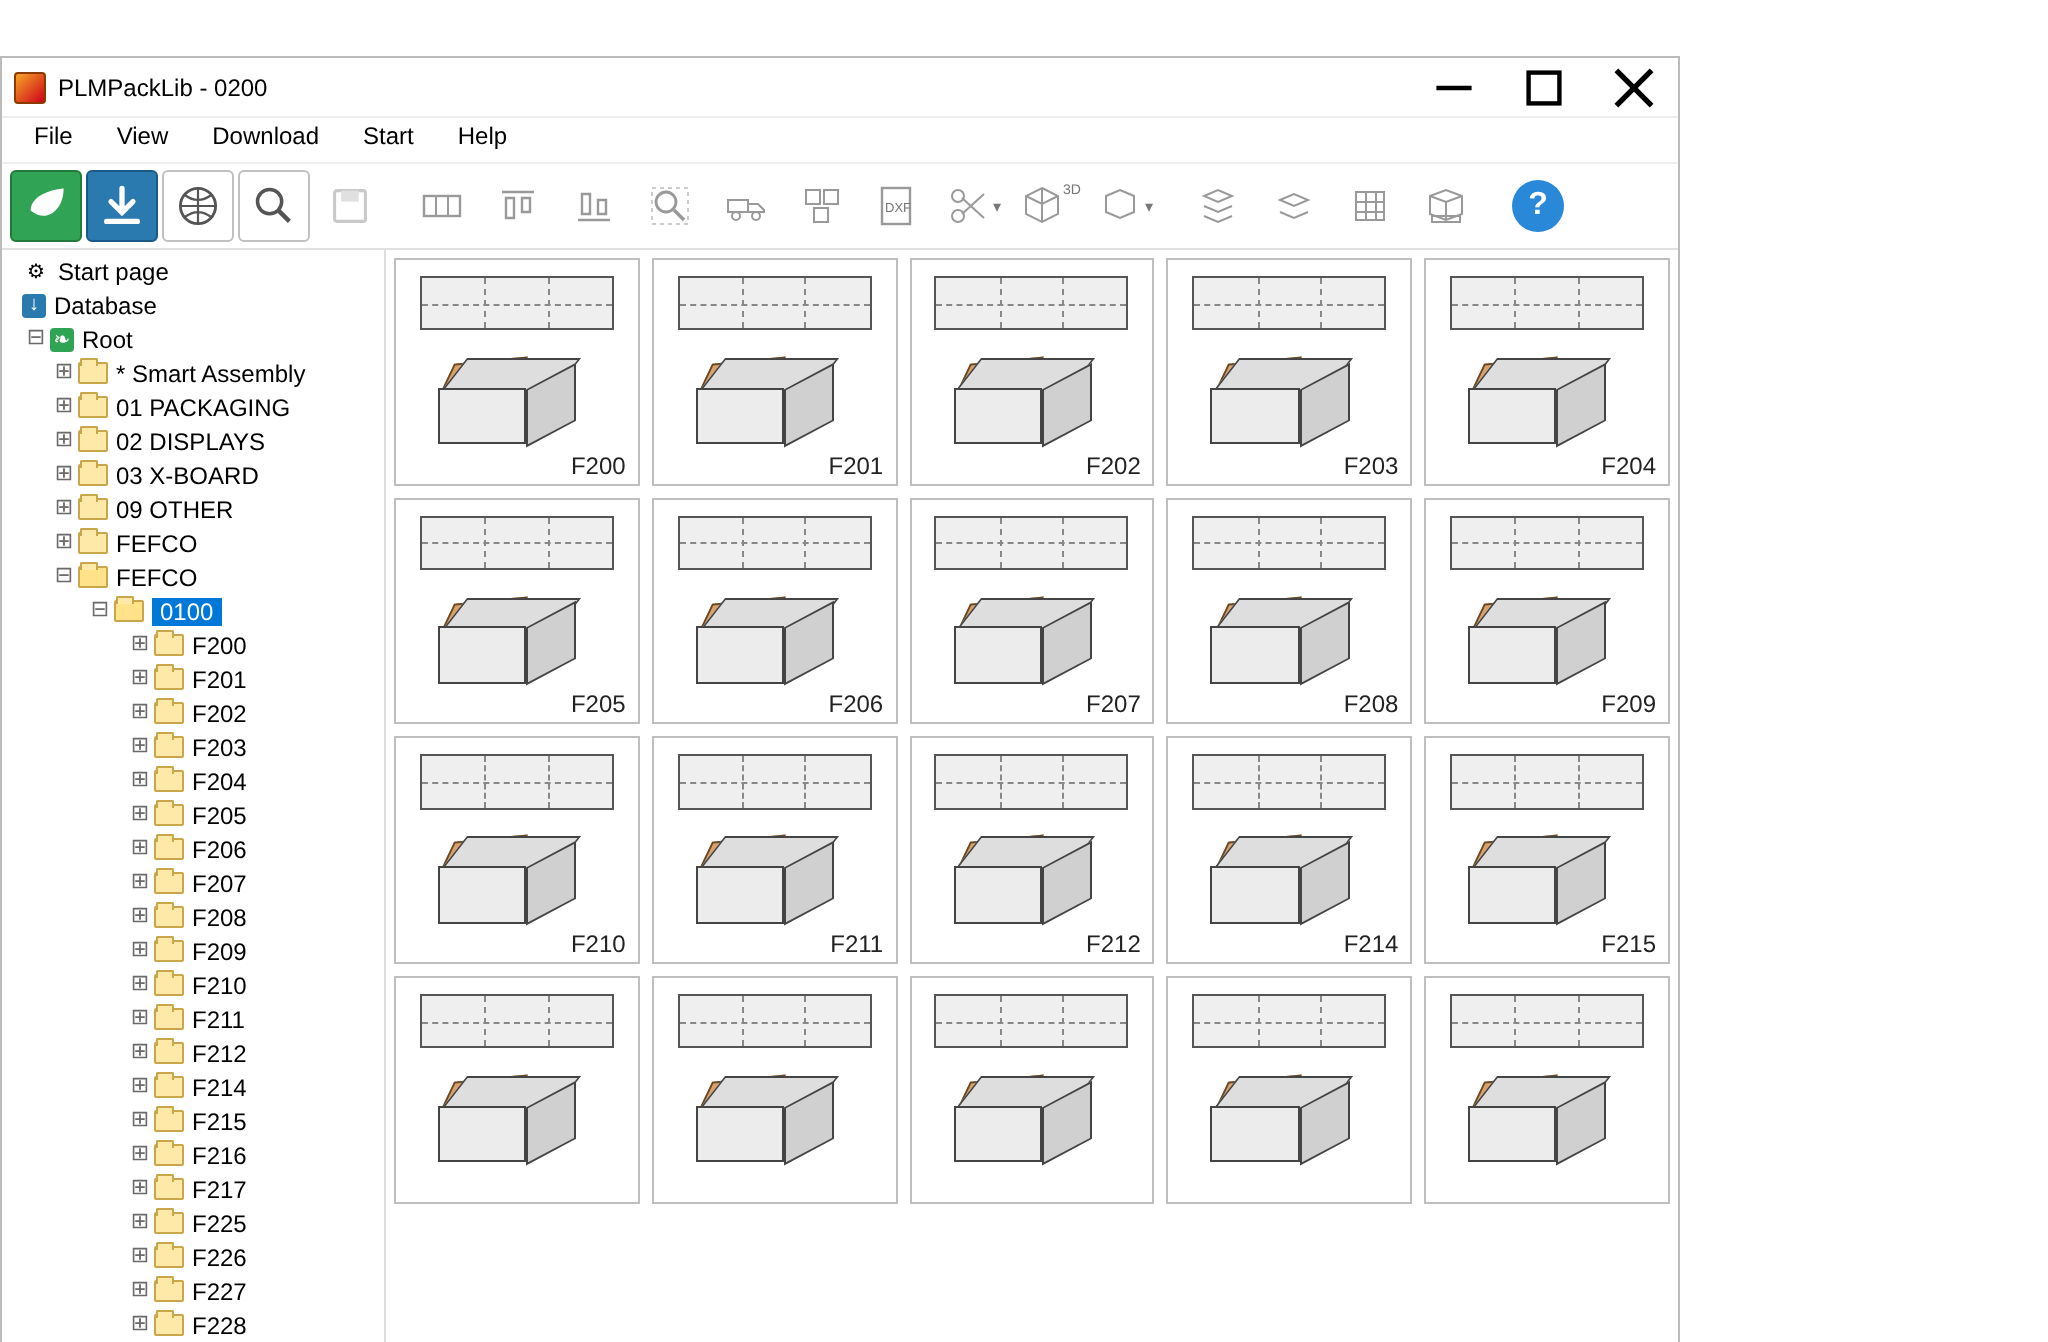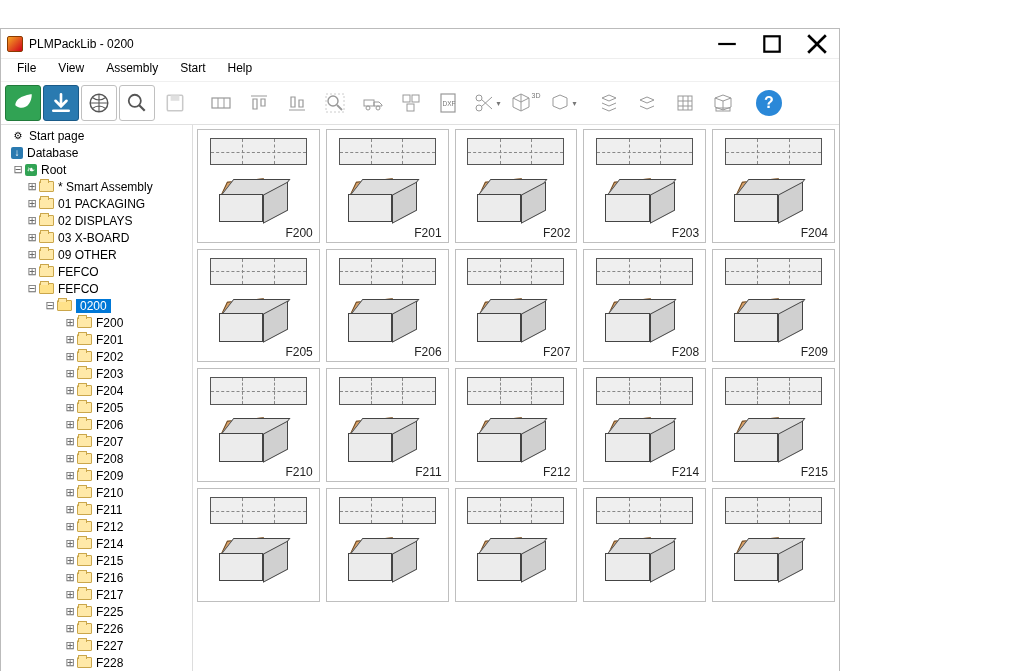--- a/index.html
+++ b/index.html
@@ -87,21 +87,21 @@
             <line x1="1" y1="1" x2="9" y2="9" stroke="#000" stroke-width="1.2"></line>
             <line x1="9" y1="1" x2="1" y2="9" stroke="#000" stroke-width="1.2"></line>
           </svg>
       </div>
     </div>
   </div>
 
   <div class="menubar">
     <div class="menu-item">File</div>
     <div class="menu-item">View</div>
-    <div class="menu-item">Assembly</div>
+    <div class="menu-item">Download</div>
     <div class="menu-item">Start</div>
     <div class="menu-item">Help</div>
   </div>
 
   <div class="toolbar">
     <div class="tb-btn tb-green">
       <svg class="tb-icon" viewBox="0 0 20 20">
           <path d="M3 12 C3 4 16 2 18 2 C18 12 10 18 3 12 Z" fill="#fff"></path>
         </svg>
     </div>
@@ -274,21 +274,21 @@
             <div class="tree-row indent2">
       <span class="tw">⊟</span>
       <span class="fld open"></span>
       <span>FEFCO</span>
     </div>
           </div>
 
         <div class="tree-row indent3">
           <span class="tw">⊟</span>
           <span class="fld open"></span>
-          <span class="sel" style="padding:0 4px;">0200</span>
+          <span class="sel" style="padding:0 4px;">0100</span>
         </div>
         <div id="fefco-leaves">
             <div class="tree-row indent4">
       <span class="tw">⊞</span>
       <span class="fld"></span>
       <span>F200</span>
     </div>
             <div class="tree-row indent4">
       <span class="tw">⊞</span>
       <span class="fld"></span>

